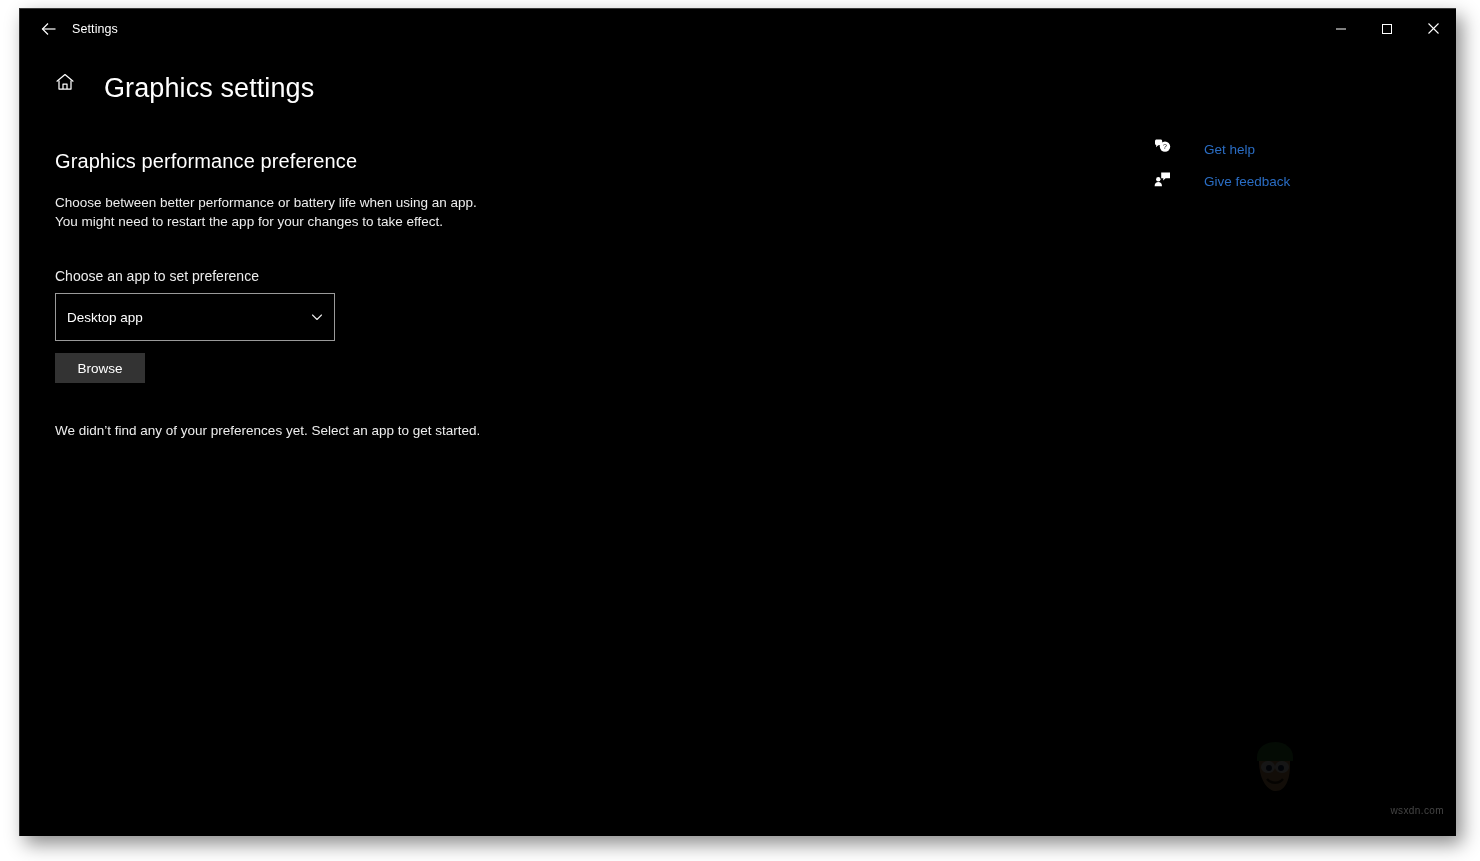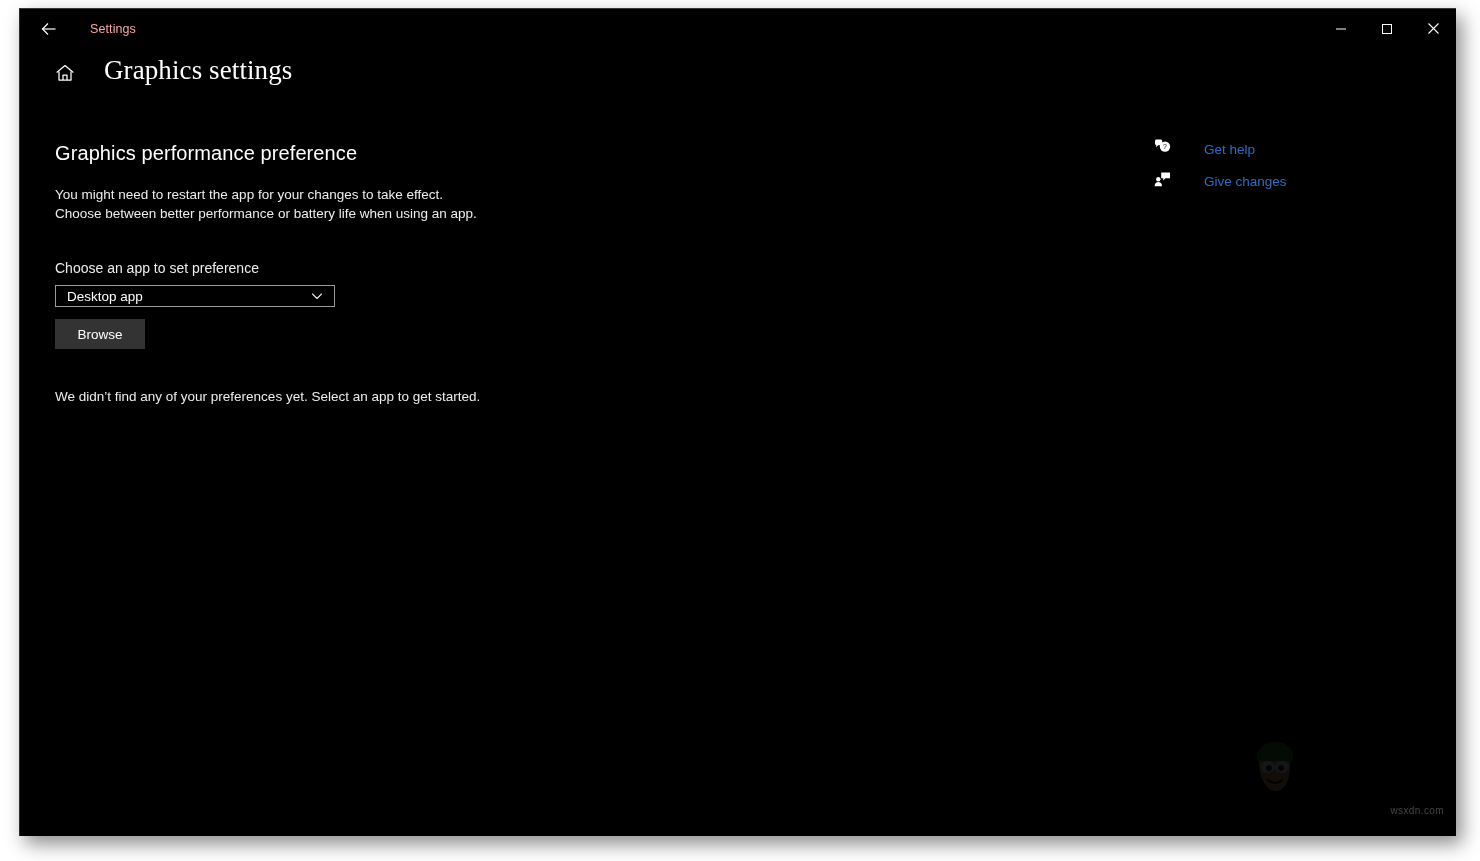--- a/index.html
+++ b/index.html
@@ -50,23 +50,22 @@
     height: 32px;
     margin-left: 6px;
     display: flex;
     align-items: center;
     justify-content: center;
     cursor: pointer;
   }
   .back-button svg { display: block; }
 
   .titlebar-title {
-    margin-left: 18px;
     font-size: 12.5px;
-    color: #fca5a5;
+    color: #ffffff;
     letter-spacing: .1px;
   }
 
   .caption-buttons {
     margin-left: auto;
     display: flex;
     height: 40px;
   }
   .caption-btn {
     width: 46px;
@@ -75,24 +74,23 @@
     align-items: center;
     justify-content: center;
     cursor: pointer;
   }
   .caption-btn svg { display: block; }
 
   
   #page-header {
     position: absolute;
     left: 0;
-    top: 46px;
-    display: flex;
-    align-items: flex-start;
-    font-family: Liberation Serif, serif;
+    top: 55px;
+    display: flex;
+    align-items: flex-end;
   }
   .home-button {
     width: 40px;
     height: 40px;
     margin-left: 25px;
     display: flex;
     align-items: center;
     justify-content: center;
     cursor: pointer;
   }
@@ -101,21 +99,21 @@
     font-size: 27px;
     color: #ffffff;
     font-weight: 400;
     letter-spacing: .1px;
   }
 
   
   #content {
     position: absolute;
     left: 35px;
-    top: 133px;
+    top: 141px;
     width: 820px;
   }
 
   .section-title {
     font-size: 20px;
     color: #ffffff;
     font-weight: 400;
     margin: 0 0 20px 0;
     letter-spacing: .1px;
   }
@@ -131,21 +129,21 @@
 
   .field-label {
     font-size: 14px;
     color: #ededed;
     margin-bottom: 9px;
   }
 
   .combobox {
     position: relative;
     width: 280px;
-    height: 22px;
+    height: 48px;
     border: 1px solid #9a9a9a;
     background: #000000;
     display: flex;
     align-items: center;
     box-sizing: border-box;
     cursor: pointer;
   }
   .combobox .value {
     font-size: 13.5px;
     color: #ffffff;
@@ -285,22 +283,22 @@
         </span>
       </div>
       <div id="page-title">Graphics settings</div>
     </div>
 
     <div id="content">
 
       <h2 class="section-title">Graphics performance preference</h2>
 
       <div class="description">
+        <div>Choose between better performance or battery life when using an app.</div>
         <div>You might need to restart the app for your changes to take effect.</div>
-        <div>Choose between better performance or battery life when using an app.</div>
       </div>
 
       <div class="field-label">Choose an app to set preference</div>
 
       <div class="combobox">
         <span class="value">Desktop app</span>
         <span class="chevron">
           <svg width="14" height="14" viewBox="0 0 14 14">
             <path d="M2.5 5 L7 9.5 L11.5 5" fill="none" stroke="#e8e8e8" stroke-width="1.1" stroke-linecap="round" stroke-linejoin="round"></path>
           </svg>
@@ -328,21 +326,21 @@
       </div>
 
       <div class="rail-link">
         <span class="rail-icon">
           <svg width="19" height="19" viewBox="0 0 19 19">
             <circle cx="5.3" cy="9.2" r="2.2" fill="#ffffff"></circle>
             <path d="M1.6 16.2 C1.6 13.4 3.3 12 5.3 12 C7.3 12 9 13.4 9 16.2 Z" fill="#ffffff"></path>
             <path d="M8.2 2.4 L17 2.4 L17 8.2 L12.6 8.2 L10 10.6 L10.4 8.2 L8.2 8.2 Z" fill="#ffffff"></path>
           </svg>
         </span>
-        <span class="rail-label">Give changes</span>
+        <span class="rail-label">Give feedback</span>
       </div>
     </div>
 
     <div id="watermark">
       <svg width="52" height="58" viewBox="0 0 52 58">
         <path d="M8 18 C8 8 17 3 26 3 C36 3 44 9 44 18 L44 22 L8 22 Z" fill="#2f7d32"></path>
         <path d="M10 22 C10 40 18 52 27 52 C36 52 41 41 41 26 L41 22 Z" fill="#c99a63"></path>
         <ellipse cx="19" cy="28" rx="7" ry="6" fill="#ffffff"></ellipse>
         <ellipse cx="33" cy="28" rx="7" ry="6" fill="#ffffff"></ellipse>
         <circle cx="20" cy="29" r="3" fill="#1b2d5c"></circle>

